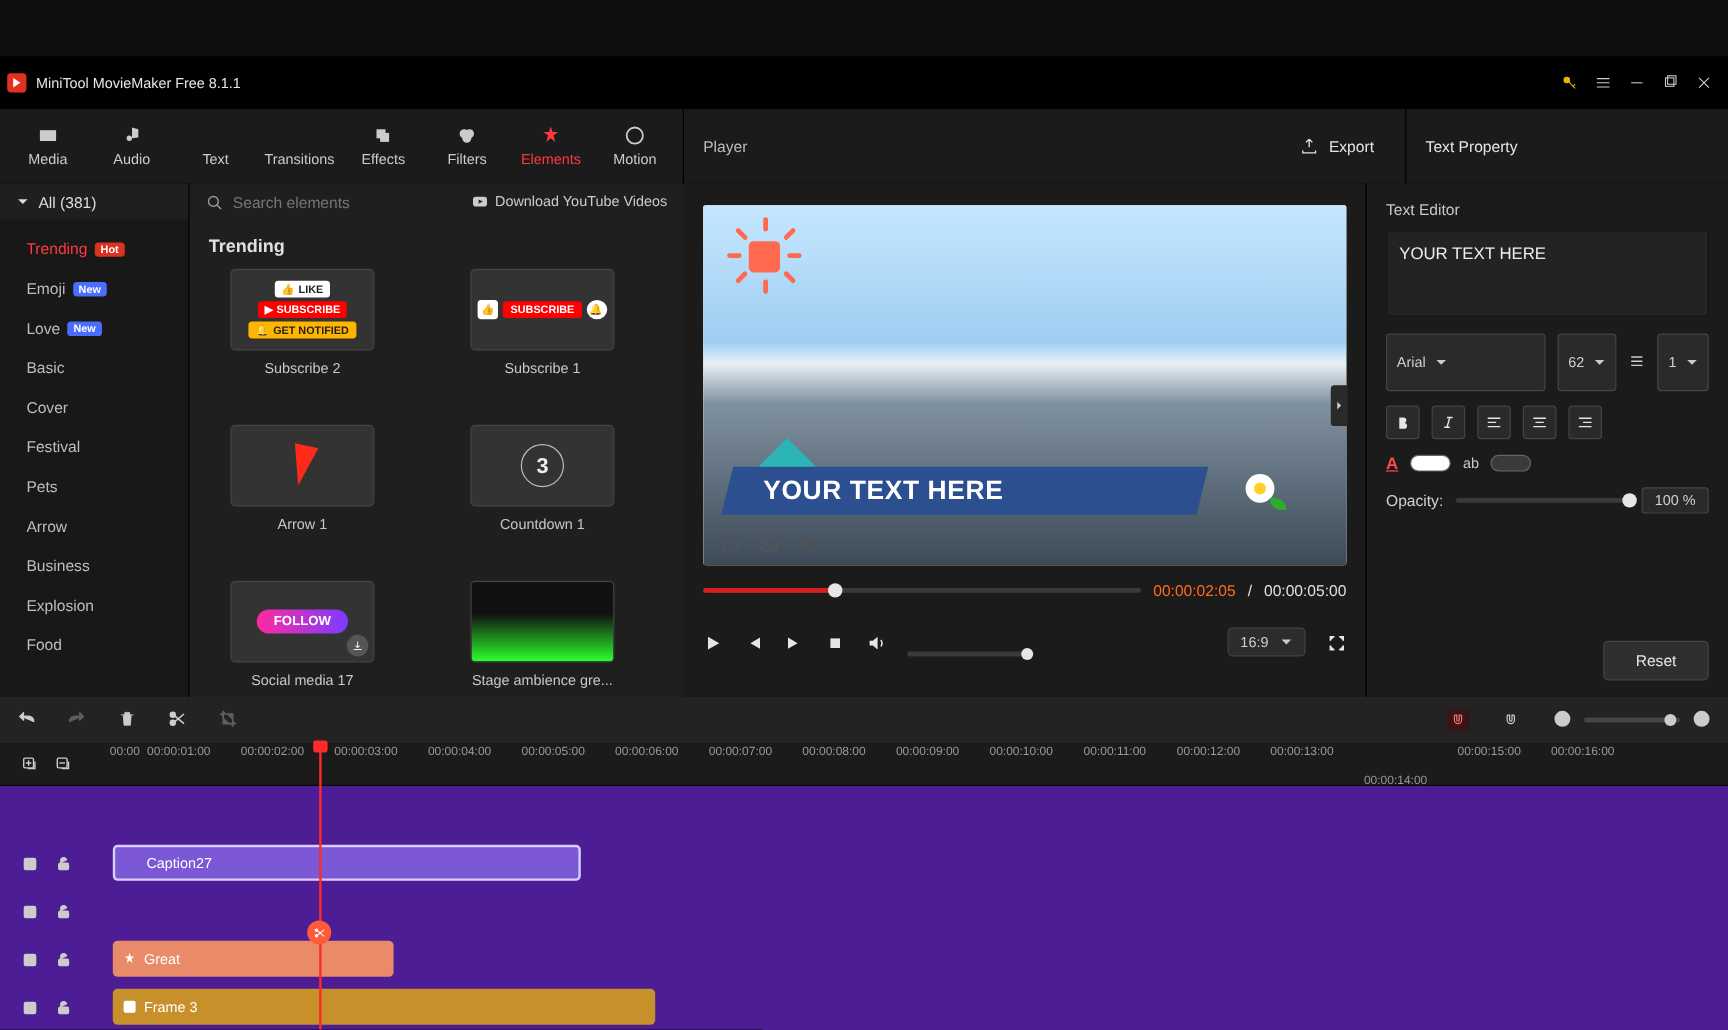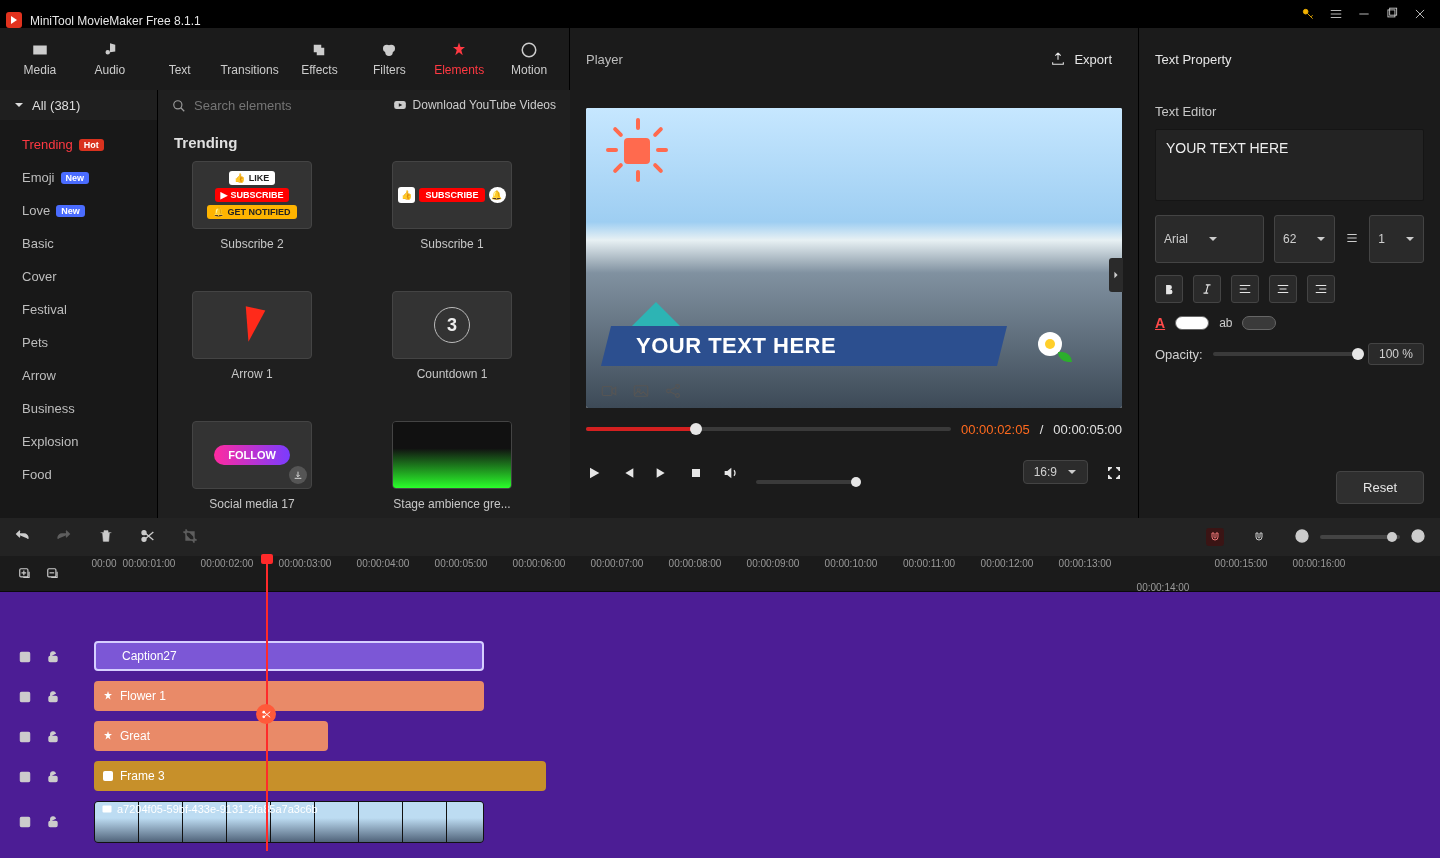--- a/index.html
+++ b/index.html
@@ -1,38 +1,38 @@
 <!DOCTYPE html>
 <html><head>
 <meta charset="utf-8">
 <style>
 * { margin: 0; padding: 0; box-sizing: border-box; font-family: -apple-system, "Segoe UI", Arial, sans-serif; }
 html, body { width: 1440px; height: 858px; background: #0e0e0e; color: #d0d0d0; overflow: hidden; font-size: 13px; }
 
 
-.titlebar { height: 28px; background: #000; display: flex; align-items: flex-end; padding: 0 6px; }
+.titlebar { height: 44px; background: #000; display: flex; align-items: center; padding: 0 6px; margin-top: 47px; }
 .titlebar .logo { width: 16px; height: 16px; background: #e0321e; border-radius: 3px; display:flex; align-items:center; justify-content:center; }
 .titlebar .logo svg{width:10px;height:10px;fill:#fff}
 .titlebar .title { margin-left: 8px; font-size: 12px; color: #e6e6e6; flex: 1; }
 .titlebar .tb-btn { width: 28px; height: 28px; display: flex; align-items: center; justify-content: center; cursor: pointer; }
 .titlebar .tb-btn svg { width: 14px; height: 14px; stroke: #d0d0d0; fill: none; stroke-width: 1.5; }
 .titlebar .key svg { stroke:#f5b301; fill:#f5b301;}
 
 
 .ribbon { height: 62px; background: #1b1b1b; display: flex; }
 .ribbon-left { width: 570px; display:flex; padding:4px 6px; gap:2px; border-right:1px solid #000;}
 .ribbon-item { flex:1; display:flex; flex-direction:column; align-items:center; justify-content:center; font-size:12px; color:#ccc; cursor:pointer; border-radius:4px;}
 .ribbon-item.active { color:#ff3942; }
 .ribbon-item svg{width:20px;height:18px;fill:#ccc;margin-bottom:4px}
 .ribbon-item.active svg{fill:#ff3942}
 .ribbon-mid { flex:1; display:flex; align-items:center; padding:0 16px; }
 .ribbon-mid .player-label{flex:1;color:#bdbdbd;font-size:13px}
 .export-btn { display:flex; align-items:center; gap:8px; color:#e6e6e6; cursor:pointer; padding:6px 10px;}
 .export-btn svg{width:16px;height:16px;stroke:#e6e6e6;fill:none;stroke-width:1.6}
-.ribbon-right { width:302px; display:flex; align-items:center; padding:0 16px; border-left:1px solid #000; color:#e6e6e6;}
+.ribbon-right { width:269px; display:flex; align-items:center; padding:0 16px; border-left:1px solid #000; color:#e6e6e6;}
 
 
 .body { display:flex; height: calc(100% - 28px - 62px - 340px); }
 
 
 .cat-col { width:158px; background:#181818; border-right:1px solid #000; overflow:hidden;}
 .cat-head { height:30px; background:#1f1f1f; display:flex; align-items:center; padding:0 14px; font-size:13px; color:#ddd; cursor:pointer;}
 .cat-head svg{width:10px;height:10px;fill:#ddd;margin-right:8px}
 .cat-list { padding:8px 0;}
 .cat-item { padding:9px 22px; font-size:13px; color:#bdbdbd; cursor:pointer; display:flex; align-items:center; gap:6px;}
@@ -97,21 +97,21 @@
 .vol-bar{width:100px;height:4px;background:#3a3a3a;border-radius:2px;position:relative}
 .vol-bar .k{position:absolute;right:0;top:50%;width:10px;height:10px;background:#e6e6e6;border-radius:50%;transform:translate(50%,-50%)}
 .transport .spacer{flex:1}
 .aspect-sel{background:#2c2c2c;border:1px solid #444;border-radius:4px;padding:4px 10px;display:flex;align-items:center;gap:10px;cursor:pointer;font-size:12px}
 
 
 .prop { width:302px; background:#1b1b1b; border-left:1px solid #000; padding:14px 16px; display:flex; flex-direction:column;}
 .prop h4{font-size:13px;font-weight:400;color:#c7c7c7;margin-bottom:10px}
 .text-editor{background:#232323;border:1px solid #151515;height:72px;padding:10px;color:#eee;font-size:14px;margin-bottom:14px;border-radius:2px;resize:none;outline:none}
 .row{display:flex;gap:10px;align-items:center;margin-bottom:12px}
-.sel{background:#2a2a2a;border:1px solid #444;border-radius:3px;padding:16px 8px;display:flex;align-items:center;gap:20px;font-size:12px;cursor:pointer}
+.sel{background:#2a2a2a;border:1px solid #444;border-radius:3px;padding:16px 8px;display:flex;align-items:center;gap:8px;font-size:12px;cursor:pointer}
 .sel svg{width:10px;height:10px;fill:#ccc}
 .fmt-row{display:flex;gap:10px}
 .fmt-btn{width:28px;height:28px;background:#2a2a2a;border:1px solid #444;border-radius:3px;display:flex;align-items:center;justify-content:center;cursor:pointer}
 .fmt-btn svg{width:14px;height:14px;fill:#e6e6e6}
 .swatch{width:34px;height:14px;border-radius:7px;border:1px solid #666}
 .opacity-row .sl{flex:1;height:4px;background:#3a3a3a;border-radius:2px;position:relative}
 .opacity-row .sl .k{position:absolute;right:0;top:50%;width:12px;height:12px;background:#e6e6e6;border-radius:50%;transform:translate(50%,-50%)}
 .opacity-val{background:#2a2a2a;border:1px solid #444;border-radius:3px;padding:3px 8px;font-size:12px;width:56px;text-align:center}
 .reset-btn{align-self:flex-end;margin-top:auto;background:#2f2f2f;border:1px solid #444;border-radius:4px;padding:8px 26px;cursor:pointer;color:#e6e6e6;font-size:13px}
 
@@ -643,26 +643,20 @@
     <div class="track">
       <div class="track-head">
         <svg viewBox="0 0 24 24" fill="none" stroke-width="2">
             <rect x="4" y="4" width="16" height="16" rx="2"></rect>
           </svg>
         <svg viewBox="0 0 24 24" fill="none" stroke-width="2">
             <rect x="5" y="11" width="14" height="9" rx="2"></rect>
             <path d="M8 11V7a4 4 0 018 0"></path>
           </svg>
       </div>
-      <div class="clip c-el" style="left:94px;width:390px">
-        <svg viewBox="0 0 24 24">
-            <path d="M12 2l2 6h6l-5 4 2 7-5-4-5 4 2-7-5-4h6z"></path>
-          </svg>
-        <span>Flower 1</span>
-      </div>
       <div class="cut-marker" style="left:266px;top:34px">
           <svg viewBox="0 0 24 24">
             <circle cx="6" cy="7" r="3"></circle>
             <circle cx="6" cy="17" r="3"></circle>
             <path d="M8 8l12 10M8 16L20 6" stroke="#fff" stroke-width="2" fill="none"></path>
           </svg>
         </div>
     </div>
 
     <div class="track">

